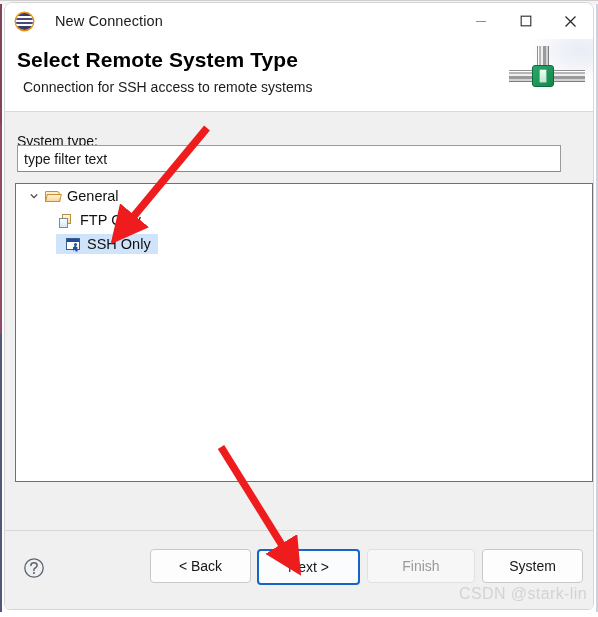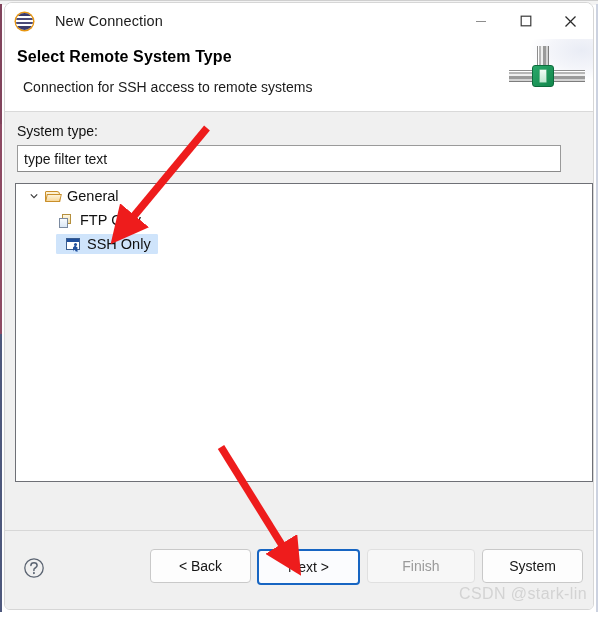--- a/index.html
+++ b/index.html
@@ -112,21 +112,21 @@
   #banner {
     position: relative;
     height: 72px;
     background: #ffffff;
     border-bottom: 1px solid #d9d9d9;
     overflow: hidden;
   }
   #banner-title {
     position: absolute;
     left: 12px; top: 9px;
-    font-size: 16px;
+    font-size: 21px;
     font-weight: bold;
     color: #000000;
     letter-spacing: .1px;
   }
   #banner-sub {
     position: absolute;
     left: 18px; top: 40px;
     font-size: 14px;
     color: #1b1b1b;
   }
@@ -182,21 +182,21 @@
 
   
   #body {
     position: relative;
     height: 418px;
     background: #f0f0f0;
     padding: 0;
   }
   #sys-label {
     position: absolute;
-    left: 12px; top: 11px;
+    left: 12px; top: 21px;
     font-size: 14px;
     color: #111111;
   }
   #filter-input {
     position: absolute;
     left: 12px; top: 33px;
     width: 544px; height: 27px;
     background: #ffffff;
     border: 1px solid #9a9a9a;
     border-bottom-color: #8a8a8a;

